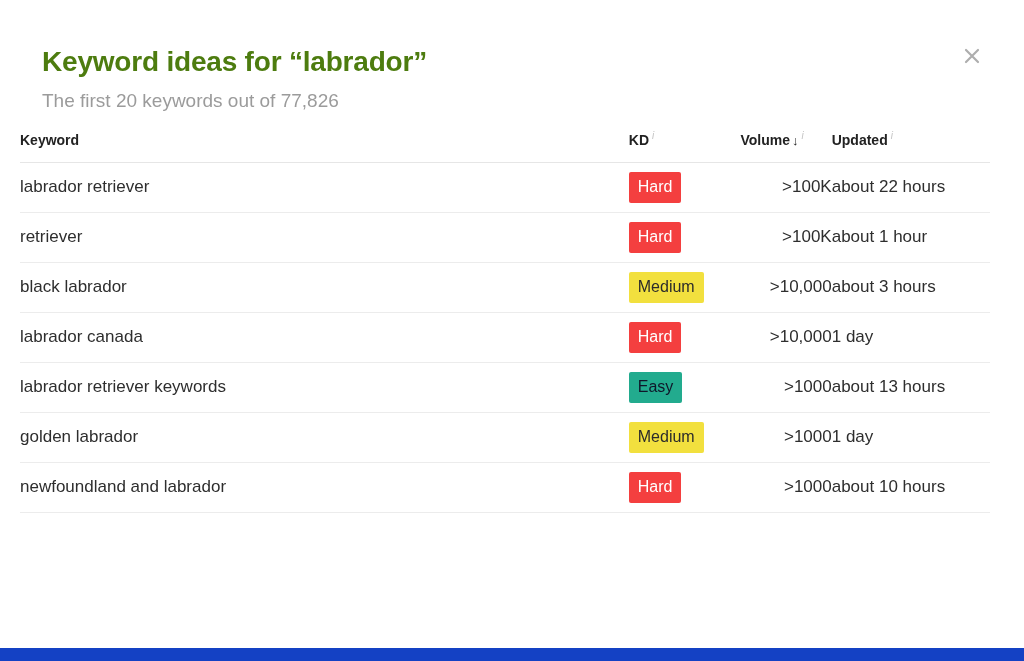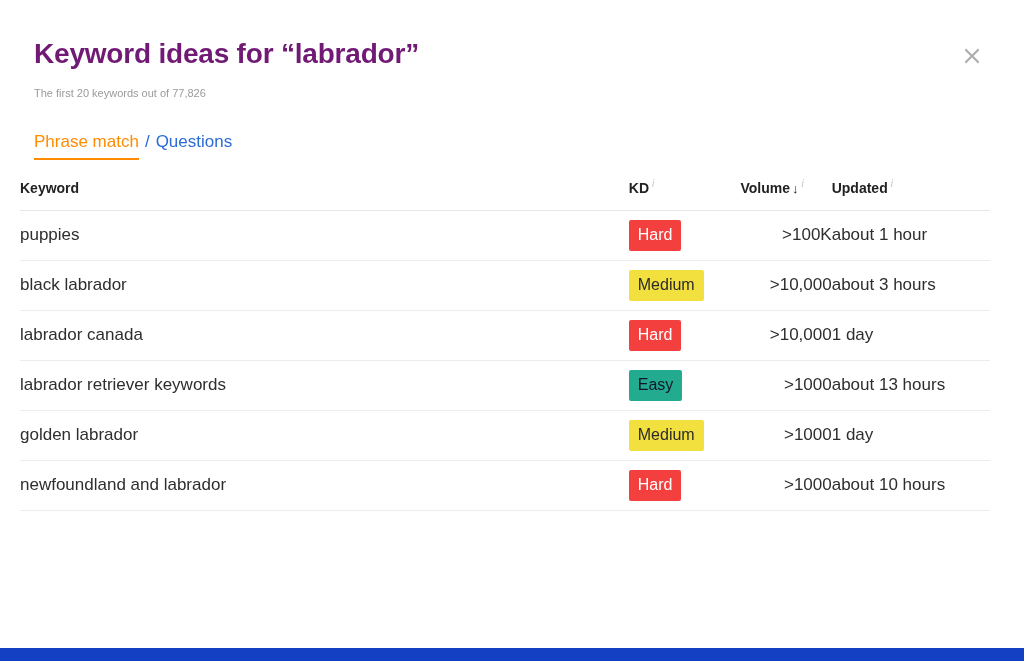--- a/index.html
+++ b/index.html
@@ -25,29 +25,29 @@
   }
 
   
   .header {
     padding: 36px 34px 0 34px;
     position: relative;
   }
   .title {
     font-size: 28px;
     font-weight: bold;
-    color: #701a75;
+    color: #4d7c0f;
     letter-spacing: -0.2px;
-    margin: 0;
+    margin: 8px;
     line-height: 36px;
   }
   .subtitle {
-    font-size: 11px;
+    font-size: 19px;
     color: #9b9b9b;
-    margin: 10px 0 0 0;
+    margin: 10px 0 0 8px;
     line-height: 22px;
     font-weight: normal;
   }
   .close-btn {
     position: absolute;
     top: 42px;
     right: 38px;
     width: 28px;
     height: 28px;
     cursor: pointer;
@@ -169,23 +169,20 @@
     <h1 class="title">Keyword ideas for “labrador”</h1>
     <p class="subtitle">The first 20 keywords out of 77,826</p>
 
     <div class="close-btn">
       <svg width="20" height="20" viewBox="0 0 20 20" aria-hidden="true">
         <path d="M4 4 L16 16 M16 4 L4 16" stroke="currentColor" stroke-width="2.2" stroke-linecap="round" fill="none"></path>
       </svg>
     </div>
   </div>
 
-  <div class="tabs">
-    <span class="tab-active">Phrase match</span><span class="tab-sep">/</span><span class="tab-link">Questions</span>
-  </div>
 
   <div class="table-wrap">
     <table class="kw">
       <colgroup>
         <col class="c-keyword">
         <col class="c-kd">
         <col class="c-volume">
         <col class="c-updated">
       </colgroup>
       <thead>
@@ -199,21 +196,27 @@
           <th class="h-volume">
             <span>Volume</span><span class="sort-arrow">↓</span><span class="info-i">i</span>
           </th>
           <th class="h-updated">
             <span>Updated</span><span class="info-i">i</span>
           </th>
         </tr>
       </thead>
       <tbody id="kw-body">
           <tr>
-            <td class="v-keyword">puppies</td>
+            <td class="v-keyword">labrador retriever</td>
+            <td class="v-kd"><span class="badge hard">Hard</span></td>
+            <td class="v-volume">&gt;100K</td>
+            <td class="v-updated">about 22 hours</td>
+          </tr>
+          <tr>
+            <td class="v-keyword">retriever</td>
             <td class="v-kd"><span class="badge hard">Hard</span></td>
             <td class="v-volume">&gt;100K</td>
             <td class="v-updated">about 1 hour</td>
           </tr>
           <tr>
             <td class="v-keyword">black labrador</td>
             <td class="v-kd"><span class="badge medium">Medium</span></td>
             <td class="v-volume">&gt;10,000</td>
             <td class="v-updated">about 3 hours</td>
           </tr>

